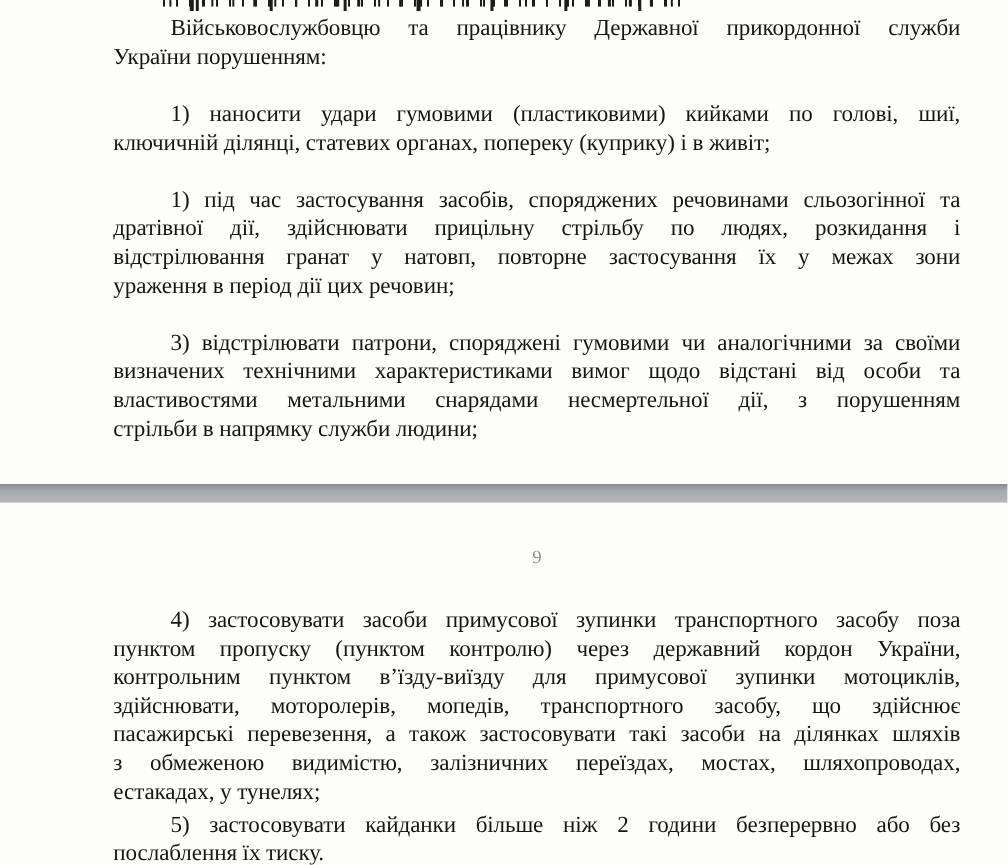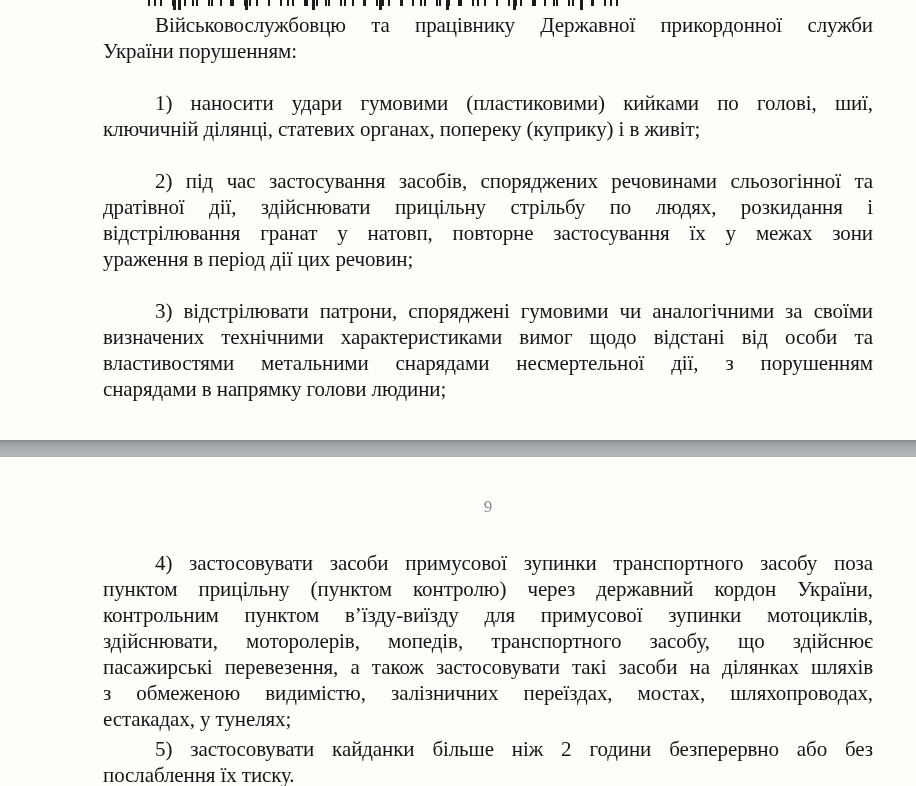--- a/index.html
+++ b/index.html
@@ -71,42 +71,42 @@
     <div class="content">
         <div class="para">
           <div class="line is-first">Військовослужбовцю та працівнику Державної прикордонної служби</div>
           <div class="line is-last">України порушенням:</div>
         </div>
         <div class="para">
           <div class="line is-first">1) наносити удари гумовими (пластиковими) кийками по голові, шиї,</div>
           <div class="line is-last">ключичній ділянці, статевих органах, попереку (куприку) і в живіт;</div>
         </div>
         <div class="para">
-          <div class="line is-first">2) під час застосування засобів, споряджених речовинами сльозогінної та</div>
+          <div class="line is-first">1) під час застосування засобів, споряджених речовинами сльозогінної та</div>
           <div class="line">дратівної дії, здійснювати прицільну стрільбу по людях, розкидання і</div>
           <div class="line">відстрілювання гранат у натовп, повторне застосування їх у межах зони</div>
           <div class="line is-last">ураження в період дії цих речовин;</div>
         </div>
         <div class="para">
           <div class="line is-first">3) відстрілювати патрони, споряджені гумовими чи аналогічними за своїми</div>
           <div class="line">визначених технічними характеристиками вимог щодо відстані від особи та</div>
           <div class="line">властивостями метальними снарядами несмертельної дії, з порушенням</div>
-          <div class="line is-last">снарядами в напрямку голови людини;</div>
+          <div class="line is-last">стрільби в напрямку служби людини;</div>
         </div>
       </div>
   </div>
 
   <div class="divider"></div>
 
   <div class="page page--9">
     <div class="page-number">9</div>
     <div class="content">
         <div class="para">
           <div class="line is-first">4) застосовувати засоби примусової зупинки транспортного засобу поза</div>
-          <div class="line">пунктом прицільну (пунктом контролю) через державний кордон України,</div>
+          <div class="line">пунктом пропуску (пунктом контролю) через державний кордон України,</div>
           <div class="line">контрольним пунктом в’їзду-виїзду для примусової зупинки мотоциклів,</div>
           <div class="line">здійснювати, моторолерів, мопедів, транспортного засобу, що здійснює</div>
           <div class="line">пасажирські перевезення, а також застосовувати такі засоби на ділянках шляхів</div>
           <div class="line">з обмеженою видимістю, залізничних переїздах, мостах, шляхопроводах,</div>
           <div class="line is-last">естакадах, у тунелях;</div>
         </div>
         <div class="para">
           <div class="line is-first">5) застосовувати кайданки більше ніж 2 години безперервно або без</div>
           <div class="line is-last">послаблення їх тиску.</div>
         </div>

